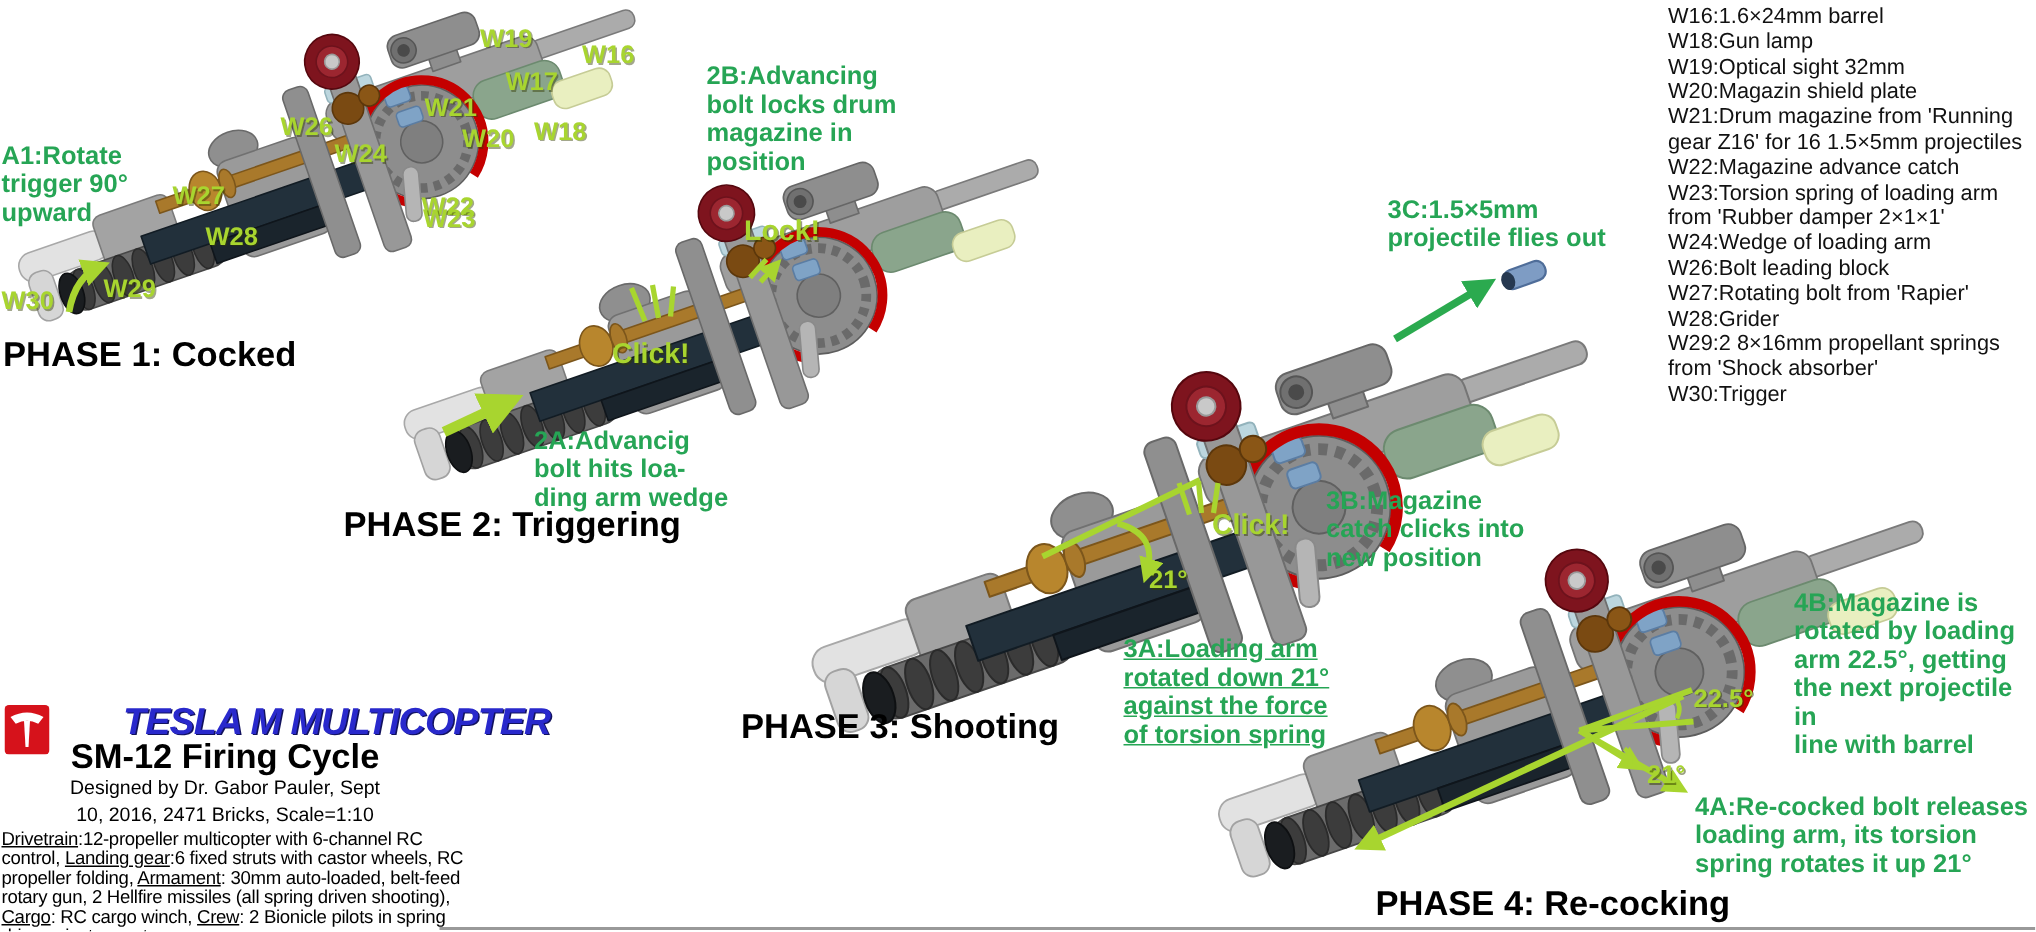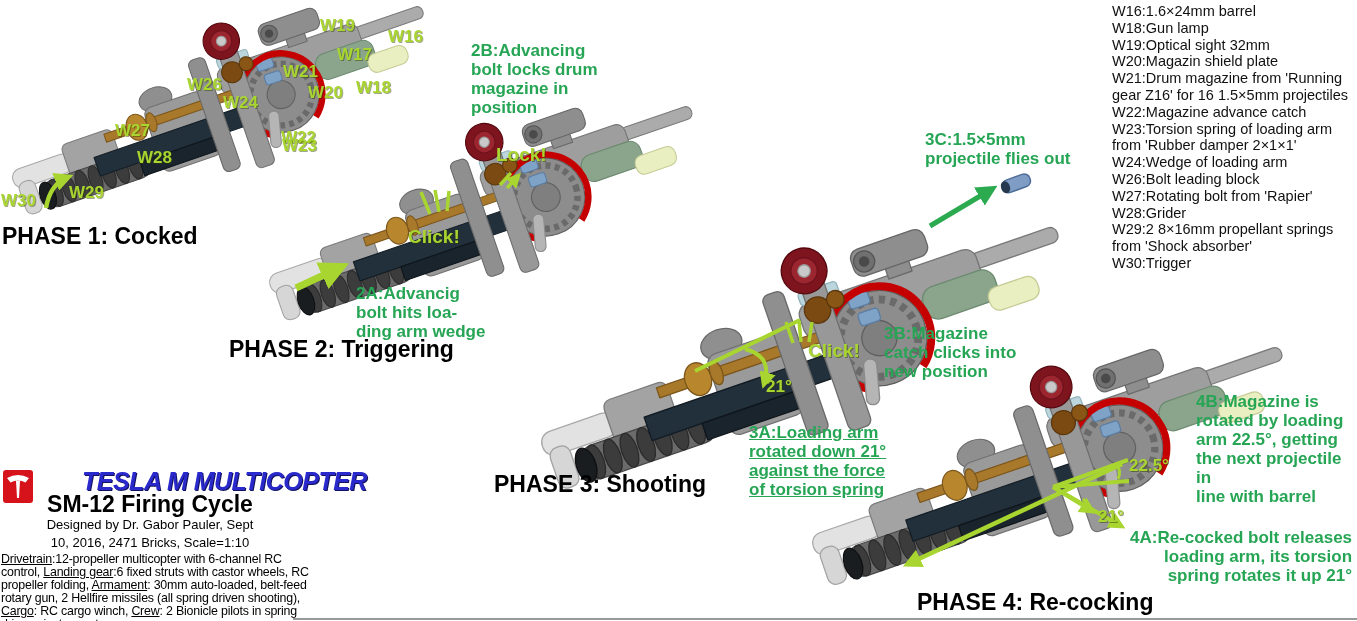--- a/index.html
+++ b/index.html
@@ -151,20 +151,23 @@
 
     <g fill="none" stroke="#A8D52F">
       <line x1="1122" y1="464" x2="908" y2="564" stroke-width="4.5" marker-end="url(#ah-yg)"></line>
       <path d="M1053,487 L1128,460 M1053,487 L1129,481 M1053,487 L1121,526" stroke-width="4" marker-end="url(#ah-yg)"></path>
       <line x1="1053" y1="487" x2="1092" y2="511" stroke-width="4" marker-end="url(#ah-yg)"></line>
       <path d="M1116,464 Q1122,471 1118,479" stroke-width="3"></path>
       <path d="M1083,499 Q1089,504 1086,511" stroke-width="3"></path>
     </g>
   </svg>
 
+  <div class="note" style="left:1px;top:94px;">A1:Rotate
+trigger 90°
+upward</div>
   <span class="wlabel" style="left:320px;top:16px;">W19</span>
   <span class="wlabel" style="left:388px;top:27px;">W16</span>
   <span class="wlabel" style="left:337px;top:45px;">W17</span>
   <span class="wlabel" style="left:283px;top:62px;">W21</span>
   <span class="wlabel" style="left:187px;top:75px;">W26</span>
   <span class="wlabel" style="left:308px;top:83px;">W20</span>
   <span class="wlabel" style="left:356px;top:78px;">W18</span>
   <span class="wlabel" style="left:223px;top:93px;">W24</span>
   <span class="wlabel" style="left:115px;top:121px;">W27</span>
   <span class="wlabel" style="left:281px;top:128px;">W22</span>
@@ -198,21 +201,21 @@
 of torsion spring</div>
   <div class="phase-title" style="left:494px;top:471px;">PHASE 3: Shooting</div>
 
   <div class="note" style="left:1196px;top:392px;">4B:Magazine is
 rotated by loading
 arm 22.5°, getting
 the next projectile in
 line with barrel</div>
   <span class="angle" style="left:1129px;top:456px;">22.5°</span>
   <span class="angle" style="left:1098px;top:507px;">21°</span>
-  <div class="note" style="left:1130px;top:528px;text-align:right;">4A:Re-cocked bolt releases
+  <div class="note" style="left:1130px;top:528px;">4A:Re-cocked bolt releases
 loading arm, its torsion
 spring rotates it up 21°</div>
   <div class="phase-title" style="left:917px;top:589px;">PHASE 4: Re-cocking</div>
 
   <div class="parts-list">
     <div>W16:1.6×24mm barrel</div>
     <div>W18:Gun lamp</div>
     <div>W19:Optical sight 32mm</div>
     <div>W20:Magazin shield plate</div>
     <div>W21:Drum magazine from 'Running gear Z16' for 16 1.5×5mm projectiles</div>

